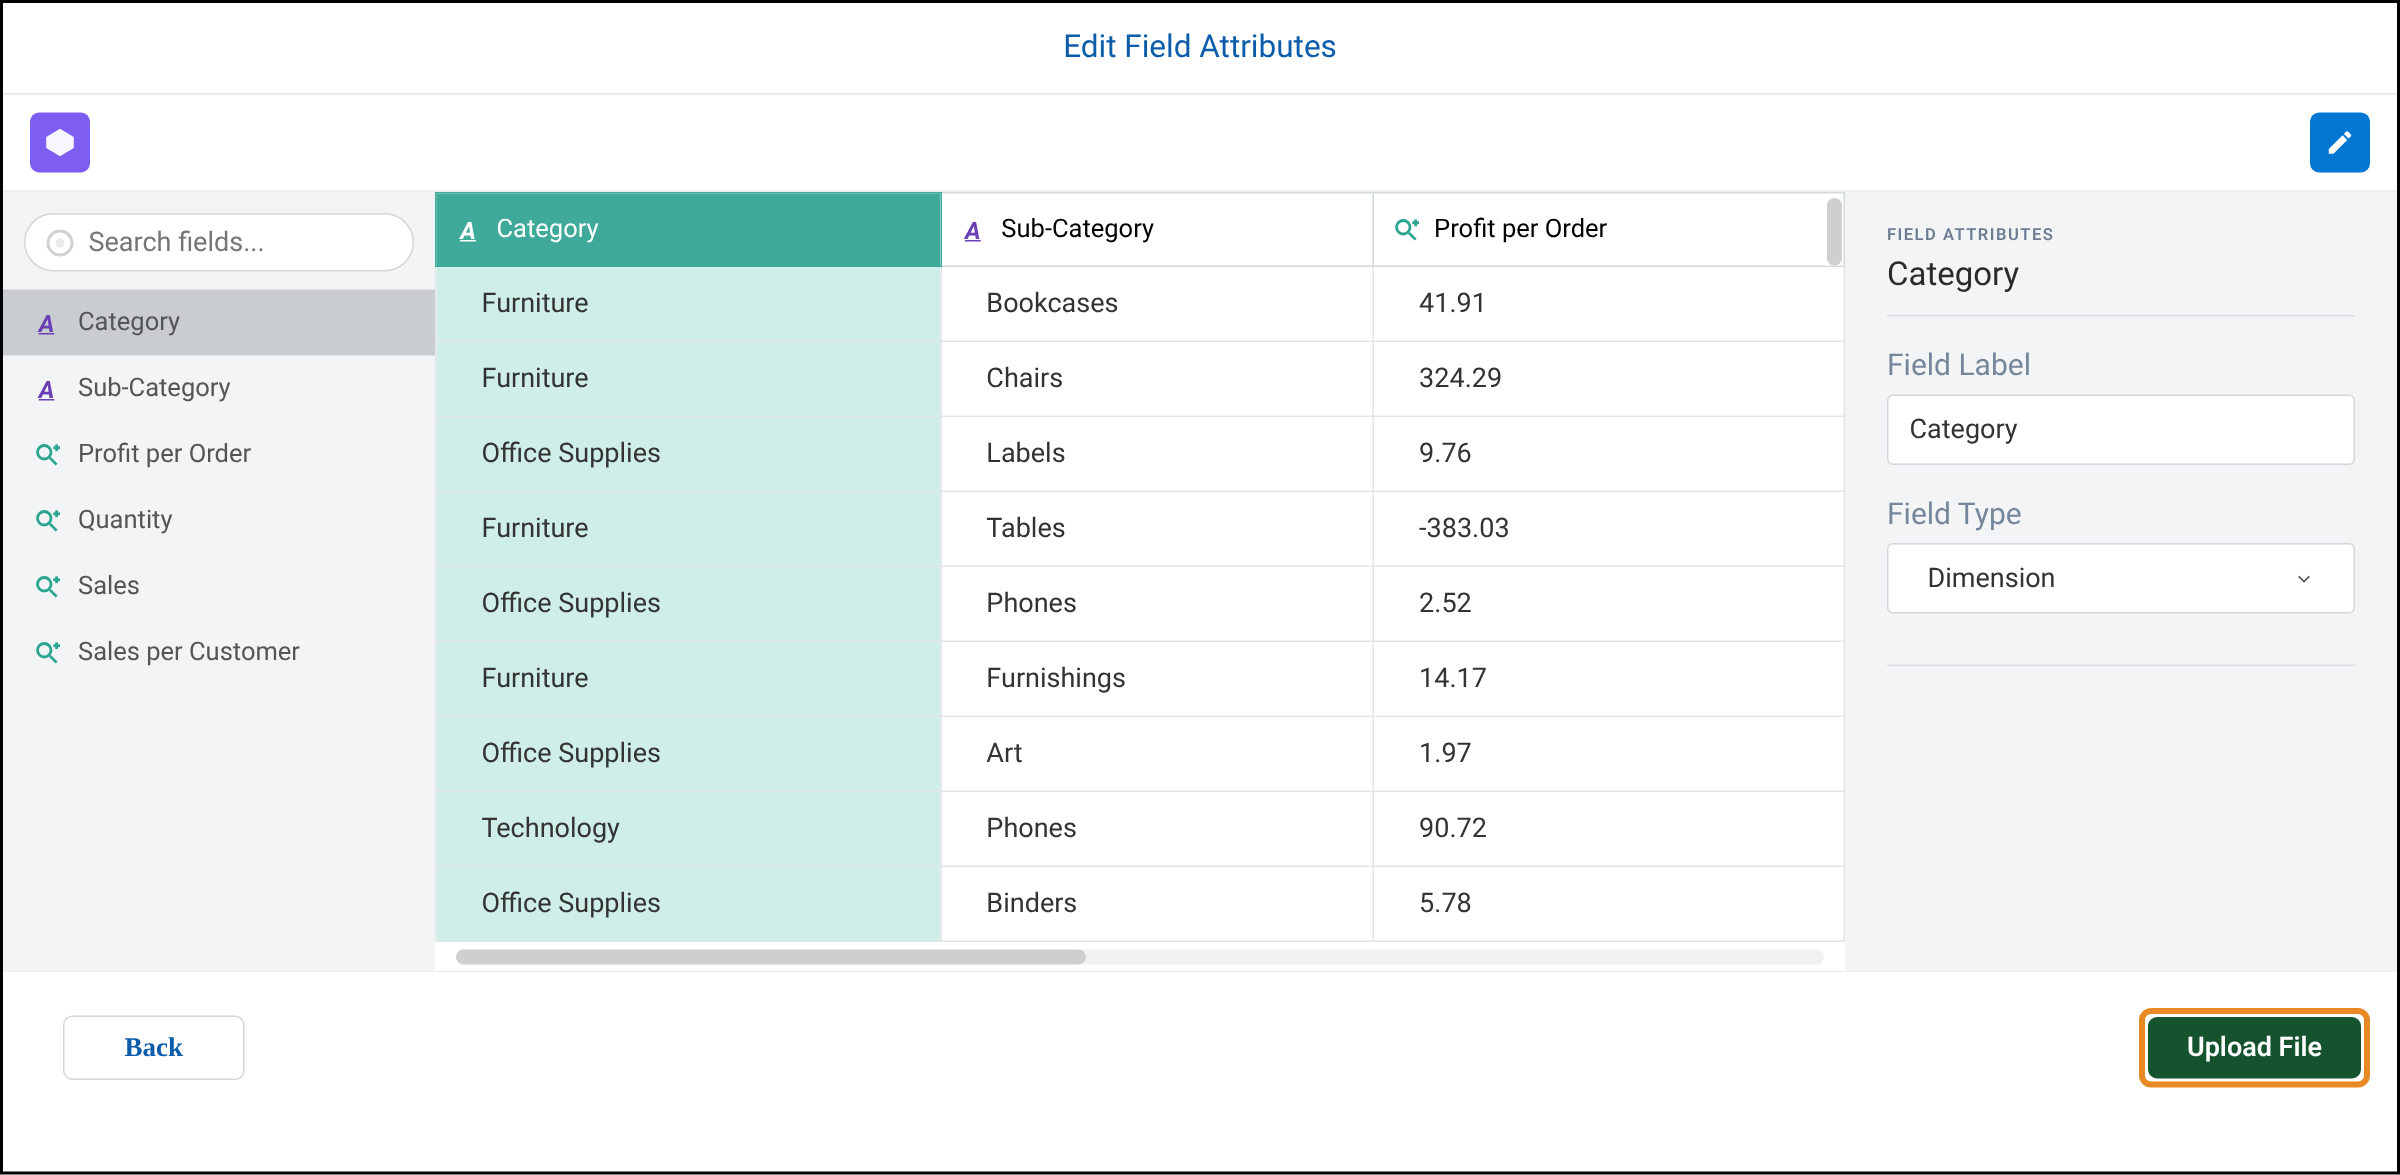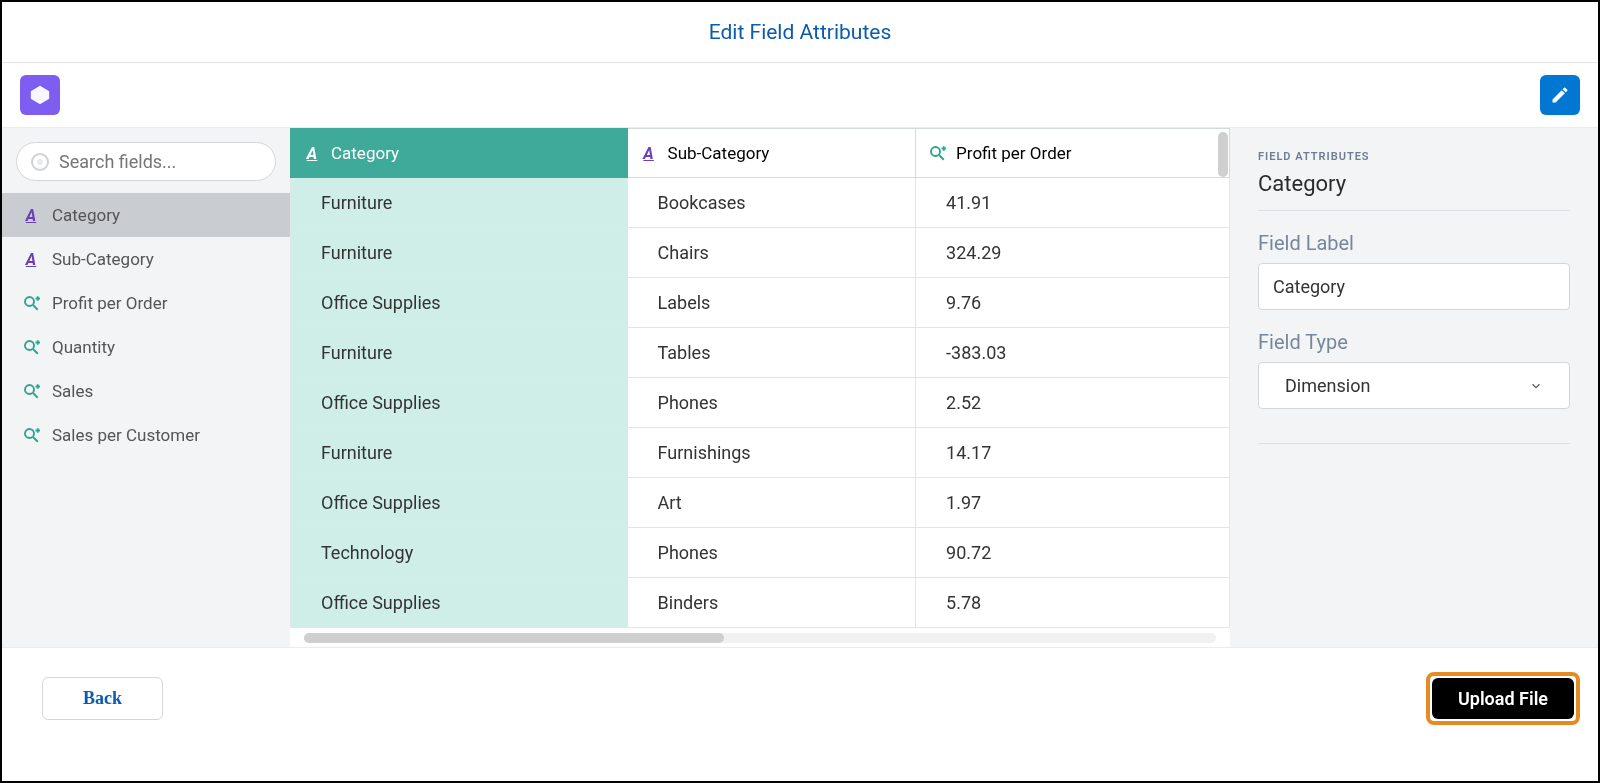--- a/index.html
+++ b/index.html
@@ -275,21 +275,21 @@
       font-family: Liberation Serif, serif;
     }
     .upload-wrap{
       margin-left:auto;
       border:4px solid #e78a23;
       border-radius:8px;
       padding:2px;
     }
     .upload-btn {
       padding: 10px 26px;
-      background: #000000;
+      background: #14532d;
       border: none;
       border-radius: 6px;
       color: #fff;
       font-size: 18px;
       font-weight: 600;
       cursor: pointer;
     }
   </style>
 </head>
 <body>

